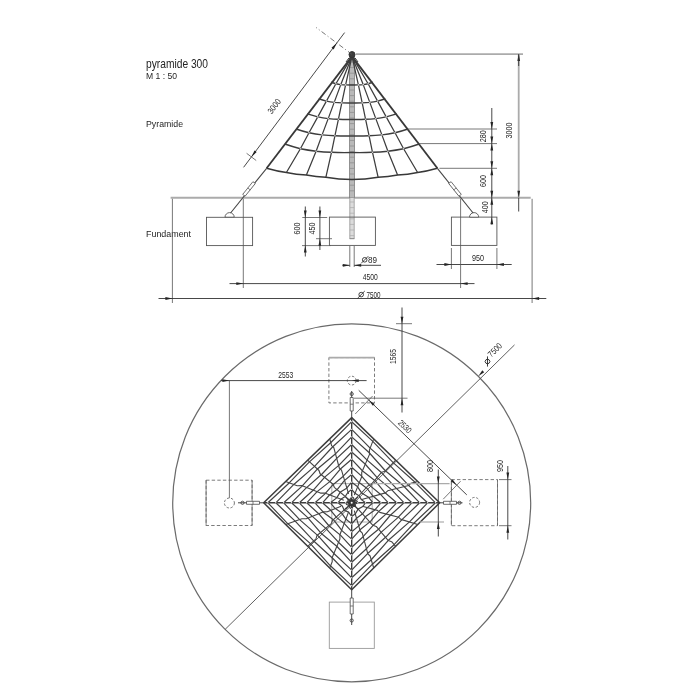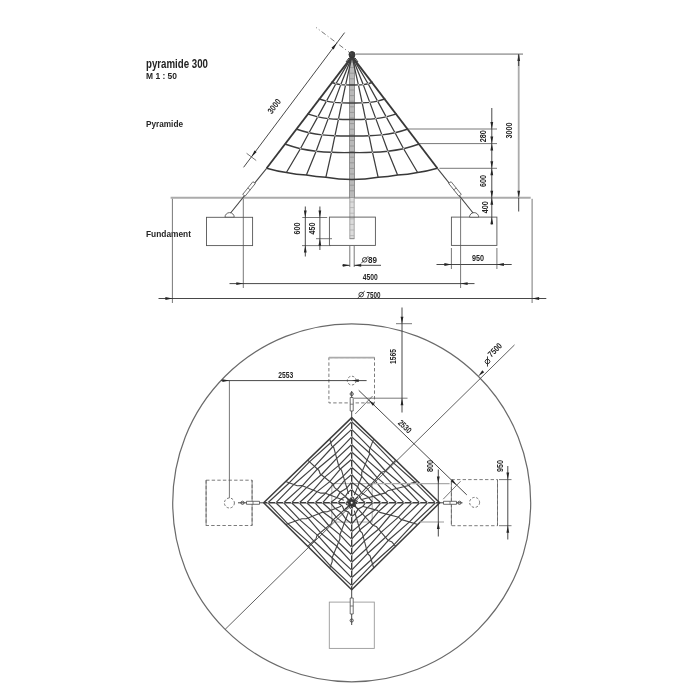--- a/index.html
+++ b/index.html
@@ -1,16 +1,16 @@
 <!DOCTYPE html>
 <html><head>
 <meta charset="utf-8">
 <style>
 html,body { margin:0; padding:0; background:#ffffff; }
-#page { width:700px; height:700px; position:relative; background:#ffffff;font-weight:bold; }
+#page { width:700px; height:700px; position:relative; background:#ffffff; }
 text { font-family:"Liberation Sans", sans-serif; }
 </style>
 </head>
 <body>
 <div id="page">
 <svg width="700" height="700" viewBox="0 0 700 700">
 <rect width="700" height="700" fill="#ffffff"></rect>
 
 <g font-family="Liberation Sans, sans-serif">
 <text x="146.0" y="67.5" font-size="12.6" fill="#242424" text-anchor="start" textLength="62" lengthAdjust="spacingAndGlyphs">pyramide 300</text>

